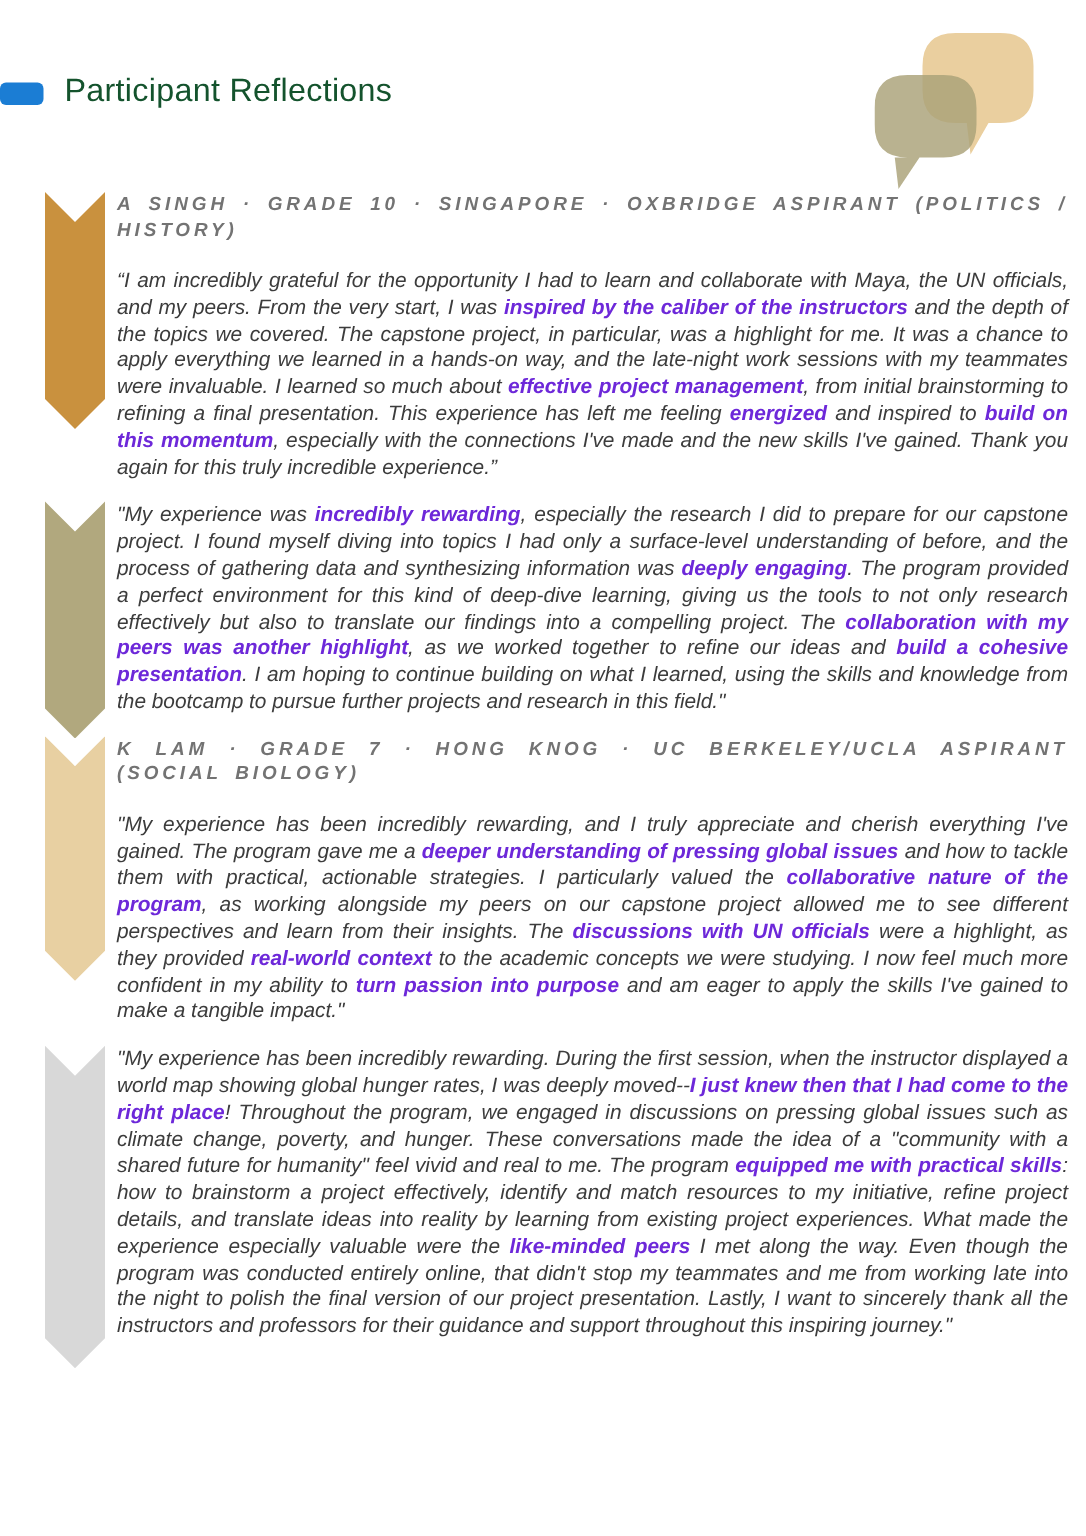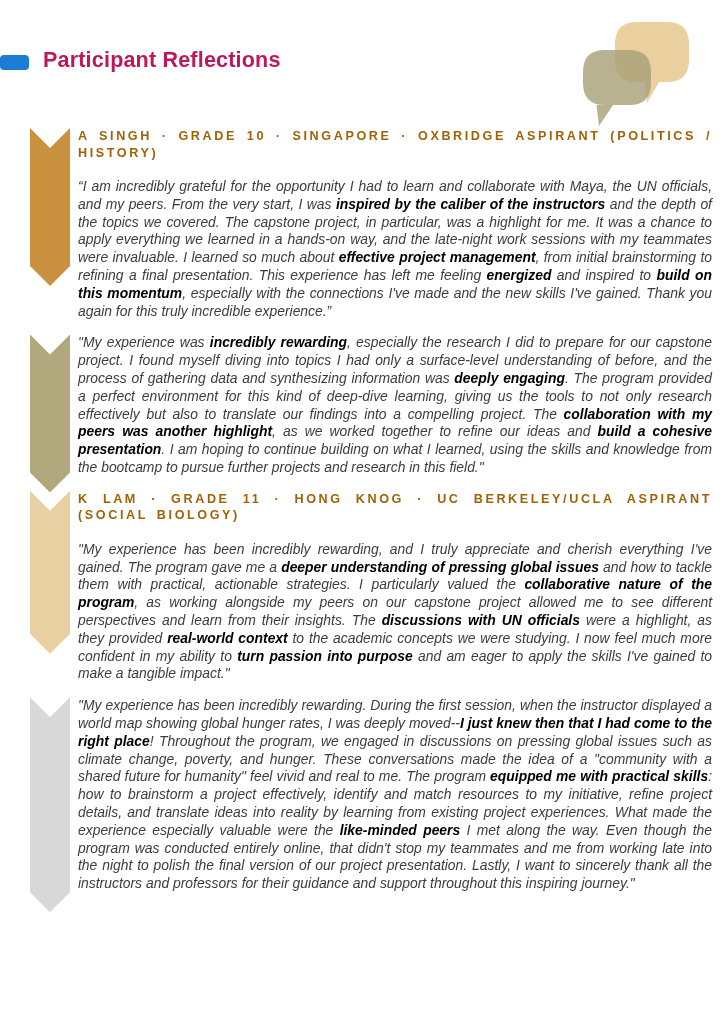--- a/index.html
+++ b/index.html
@@ -4,40 +4,40 @@
 <style>
   * { margin:0; padding:0; box-sizing:border-box; }
   html,body { width:724px; height:1024px; background:#ffffff; overflow:hidden;
     font-family:"Liberation Sans", sans-serif; }
 
   
   .page-header { position:relative; height:122px; }
   .accent-bar { position:absolute; left:0; top:55px; width:29px; height:15px;
     border-radius:4px; }
   .page-title { position:absolute; left:43px; top:48px; font-size:21.5px;
-    font-weight:700; color:#be185d; letter-spacing:.2px; }
+    font-weight:400; color:#14532d; letter-spacing:.2px; }
   .logo { position:absolute; right:9px; top:22px; width:132px; height:108px; }
 
   
   main { padding:6px 12px 0 30px; }
   .reflection { position:relative; margin-bottom:14px; }
   .reflection .content { margin-left:48px; }
   .chevron { position:absolute; left:0; top:0; width:40px;
     clip-path:polygon(0 0, 50% 20px, 100% 0, 100% calc(100% - 20px), 50% 100%, 0 calc(100% - 20px)); }
   .reflection:nth-of-type(1) .chevron { height:158px; }
   .reflection:nth-of-type(2) .chevron { height:158px; }
   .reflection:nth-of-type(3) .chevron { height:163px; }
   .reflection:nth-of-type(4) .chevron { height:215px; }
 
-  .heading { font-size:12.6px; font-weight:700; 
-    letter-spacing:2.6px; word-spacing:3px; line-height:16.5px; color:#a16207;
+  .heading { font-size:12.6px; font-weight:700; font-style:italic;
+    letter-spacing:2.6px; word-spacing:3px; line-height:16.5px; color:#737373;
     text-align:justify; margin:0 0 17px 0; }
   .quote { font-size:13.9px; font-style:italic; line-height:17.8px;
     color:#3c3c3c; text-align:justify; }
-  .quote b { font-weight:700; color:#000000; }
+  .quote b { font-weight:700; color:#6d28d9; }
 </style>
 </head>
 <body>
 
 <header class="page-header">
   <span class="accent-bar" style="background: rgb(27, 125, 212);"></span>
   <h1 class="page-title">Participant Reflections</h1>
   <div class="logo">
     <svg width="132" height="108" viewBox="0 0 132 108">
       <path id="bubble-back" fill-opacity="0.92" d="M54 0 H84 Q106 0 106 22 V38 Q106 60 84 60 H76 L64 81 L61.5 60 H54 Q32 60 32 38 V22 Q32 0 54 0 Z" fill="#e8cb97"></path>
@@ -58,21 +58,21 @@
   <section class="reflection">
     <div class="chevron" style="background: rgb(177, 168, 126);"></div>
     <div class="content">
       <p class="quote"><span>"My experience was </span><b>incredibly rewarding</b><span>, especially the research I did to prepare for our capstone project. I found myself diving into topics I had only a surface-level understanding of before, and the process of gathering data and synthesizing information was </span><b>deeply engaging</b><span>. The program provided a perfect environment for this kind of deep-dive learning, giving us the tools to not only research effectively but also to translate our findings into a compelling project. The </span><b>collaboration with my peers was another highlight</b><span>, as we worked together to refine our ideas and </span><b>build a cohesive presentation</b><span>. I am hoping to continue building on what I learned, using the skills and knowledge from the bootcamp to pursue further projects and research in this field."</span></p>
     </div>
   </section>
 
   <section class="reflection">
     <div class="chevron" style="background: rgb(232, 208, 162);"></div>
     <div class="content">
-      <h2 class="heading">K LAM · GRADE 11 · HONG KNOG · UC BERKELEY/UCLA ASPIRANT (SOCIAL BIOLOGY)</h2>
+      <h2 class="heading">K LAM · GRADE 7 · HONG KNOG · UC BERKELEY/UCLA ASPIRANT (SOCIAL BIOLOGY)</h2>
       <p class="quote"><span>"My experience has been incredibly rewarding, and I truly appreciate and cherish everything I've gained. The program gave me a </span><b>deeper understanding of pressing global issues</b><span> and how to tackle them with practical, actionable strategies. I particularly valued the </span><b>collaborative nature of the program</b><span>, as working alongside my peers on our capstone project allowed me to see different perspectives and learn from their insights. The </span><b>discussions with UN officials</b><span> were a highlight, as they provided </span><b>real-world context</b><span> to the academic concepts we were studying. I now feel much more confident in my ability to </span><b>turn passion into purpose</b><span> and am eager to apply the skills I've gained to make a tangible impact."</span></p>
     </div>
   </section>
 
   <section class="reflection">
     <div class="chevron" style="background: rgb(216, 216, 216);"></div>
     <div class="content">
       <p class="quote"><span>"My experience has been incredibly rewarding. During the first session, when the instructor displayed a world map showing global hunger rates, I was deeply moved--</span><b>I just knew then that I had come to the right place</b><span>! Throughout the program, we engaged in discussions on pressing global issues such as climate change, poverty, and hunger. These conversations made the idea of a "community with a shared future for humanity" feel vivid and real to me. The program </span><b>equipped me with practical skills</b><span>: how to brainstorm a project effectively, identify and match resources to my initiative, refine project details, and translate ideas into reality by learning from existing project experiences. What made the experience especially valuable were the </span><b>like-minded peers</b><span> I met along the way. Even though the program was conducted entirely online, that didn't stop my teammates and me from working late into the night to polish the final version of our project presentation. Lastly, I want to sincerely thank all the instructors and professors for their guidance and support throughout this inspiring journey."</span></p>
     </div>
   </section>

